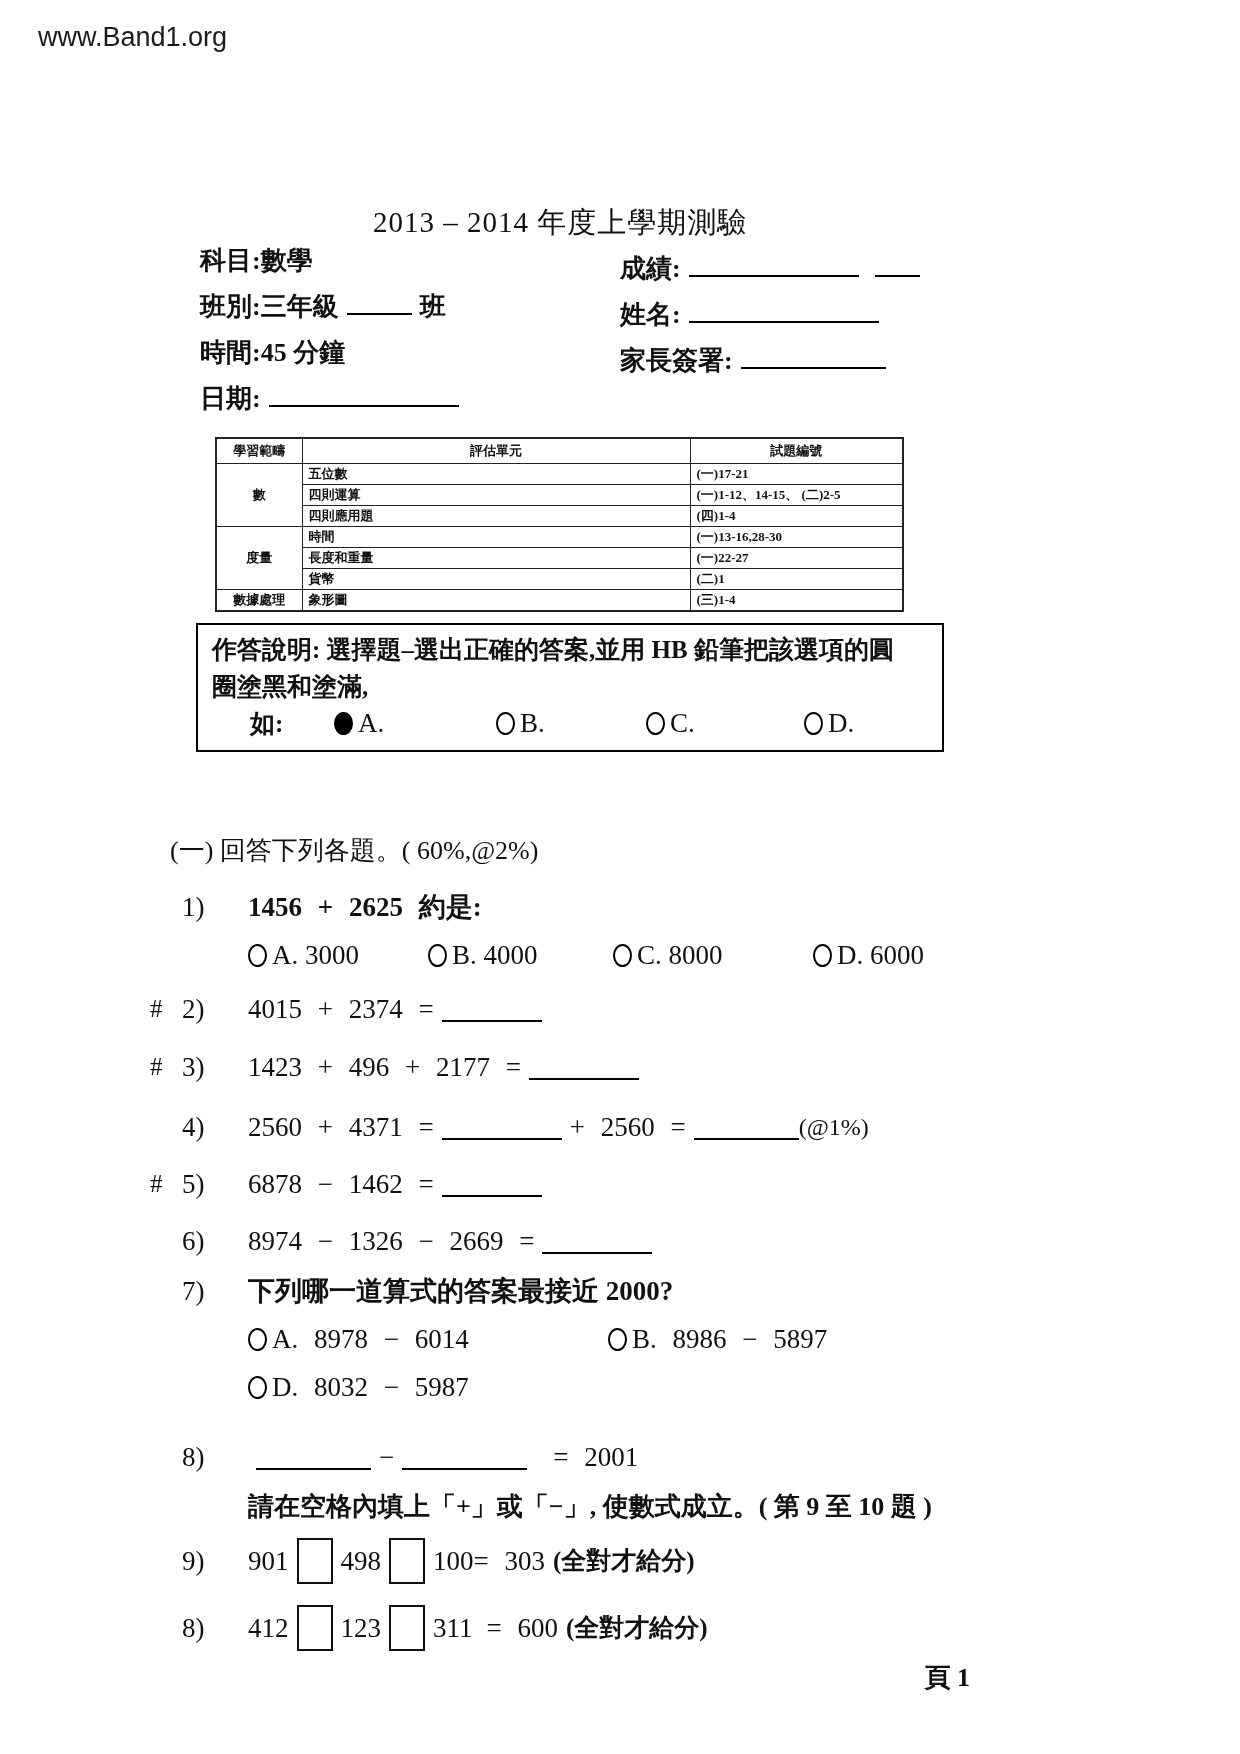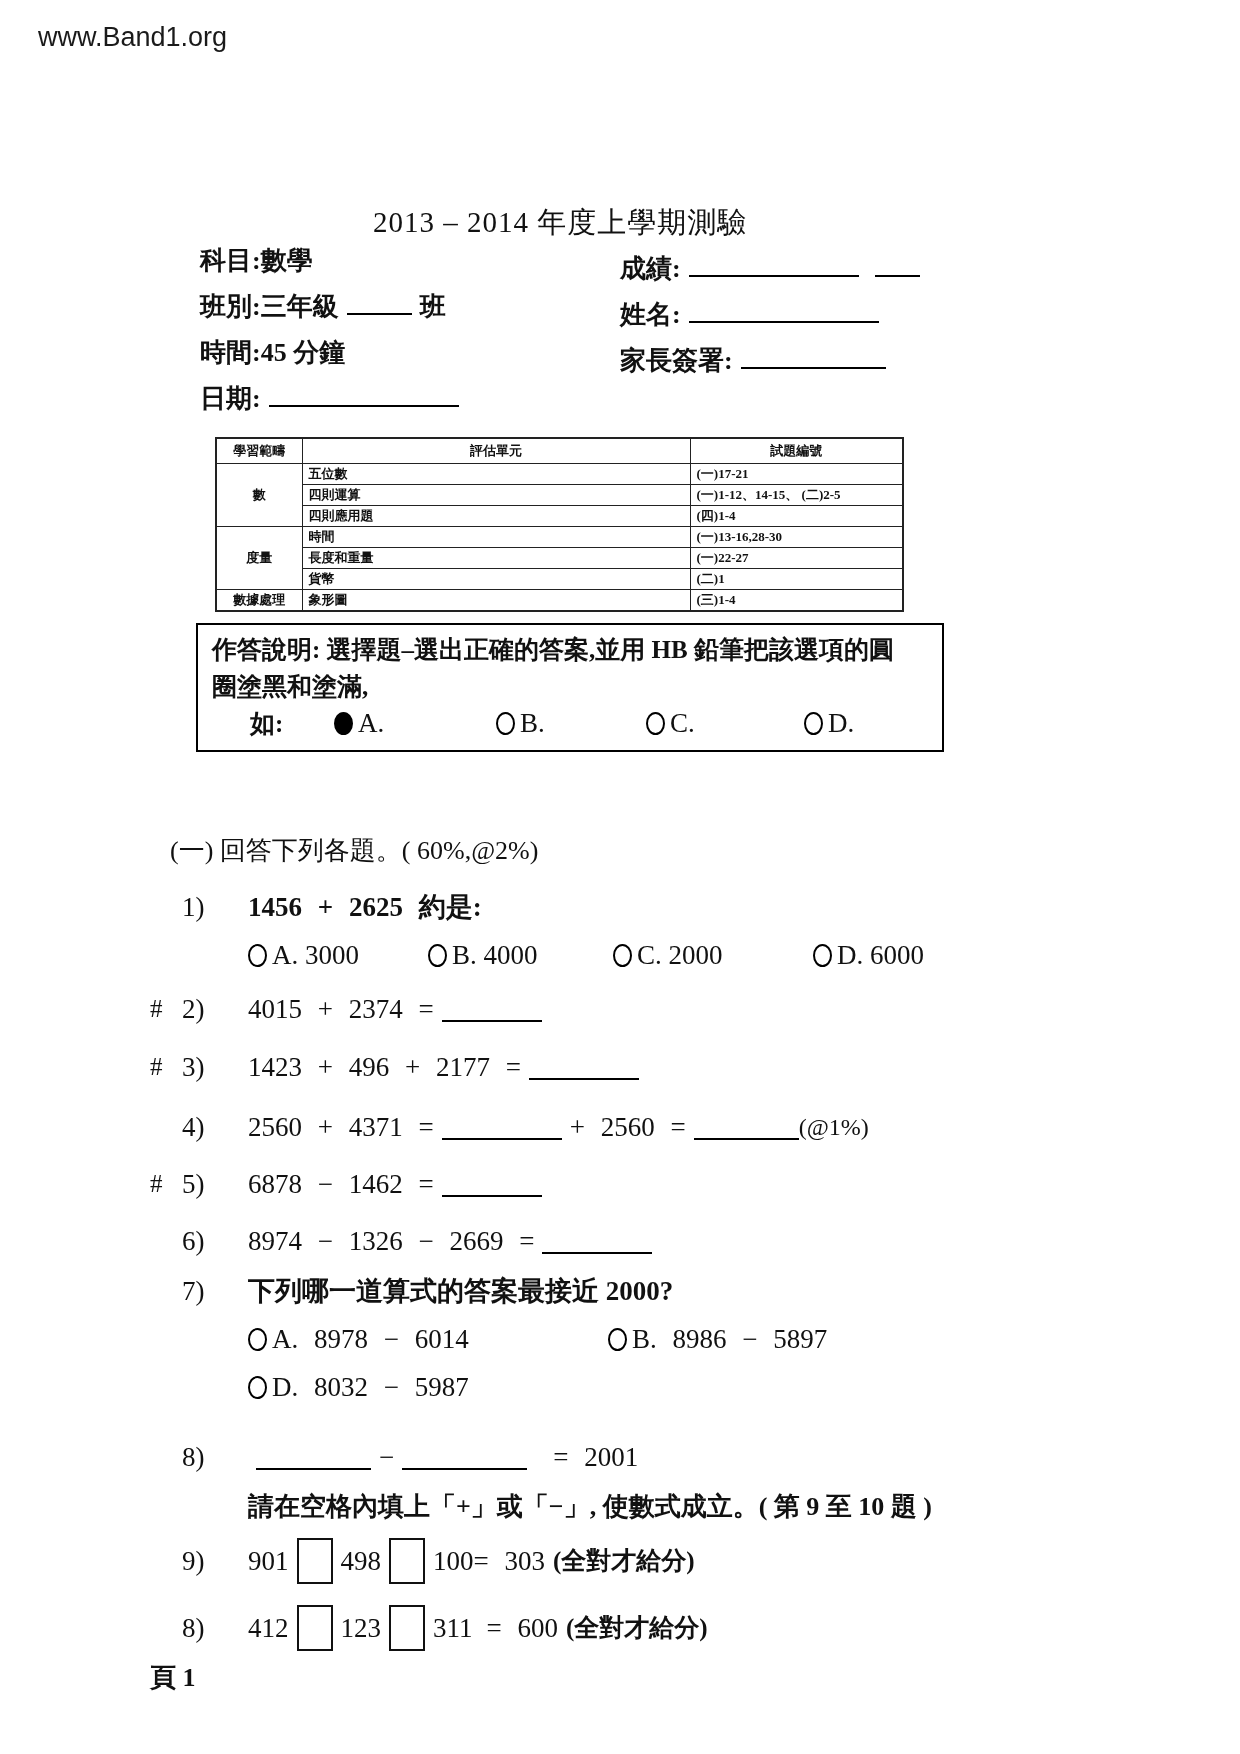--- a/index.html
+++ b/index.html
@@ -63,21 +63,21 @@
   .eq { word-spacing:9px; }
   .cjk { font-weight:600; }
   .opts4 { padding-left:98px; }
   .opts4 .opt:nth-child(1){width:180px}
   .opts4 .opt:nth-child(2){width:185px}
   .opts4 .opt:nth-child(3){width:200px}
   .optpair { padding-left:98px; }
   .optpair .opt:nth-child(1){width:360px}
   .note-sm { font-size:24px; word-spacing:2px; }
   .opbox { display:inline-block; width:36px; height:46px; border:2px solid #111; margin:0 8px; flex:0 0 auto; }
-  .footer { position:absolute; left:150px; top:1660px; width:820px; text-align:left; font-size:26px; font-weight:600; }
+  .footer { position:absolute; left:150px; top:1660px; width:820px; text-align:right; font-size:26px; font-weight:600; }
 </style>
 </head>
 <body>
 
 <div class="page">
 
   <div class="watermark">www.Band1.org</div>
 
   <div class="title">2013 – 2014 年度上學期測驗</div>
 
@@ -191,21 +191,21 @@
     <span class="opt">
         <span class="radio"></span>
         <span>A. 3000</span>
       </span>
     <span class="opt">
         <span class="radio"></span>
         <span>B. 4000</span>
       </span>
     <span class="opt">
         <span class="radio"></span>
-        <span>C. 2000</span>
+        <span>C. 8000</span>
       </span>
     <span class="opt">
         <span class="radio"></span>
         <span>D. 6000</span>
       </span>
   </div>
 
   <div class="q-row" style="top:990px">
     <span class="q-hash">#</span>
     <span class="q-num">2)</span>

